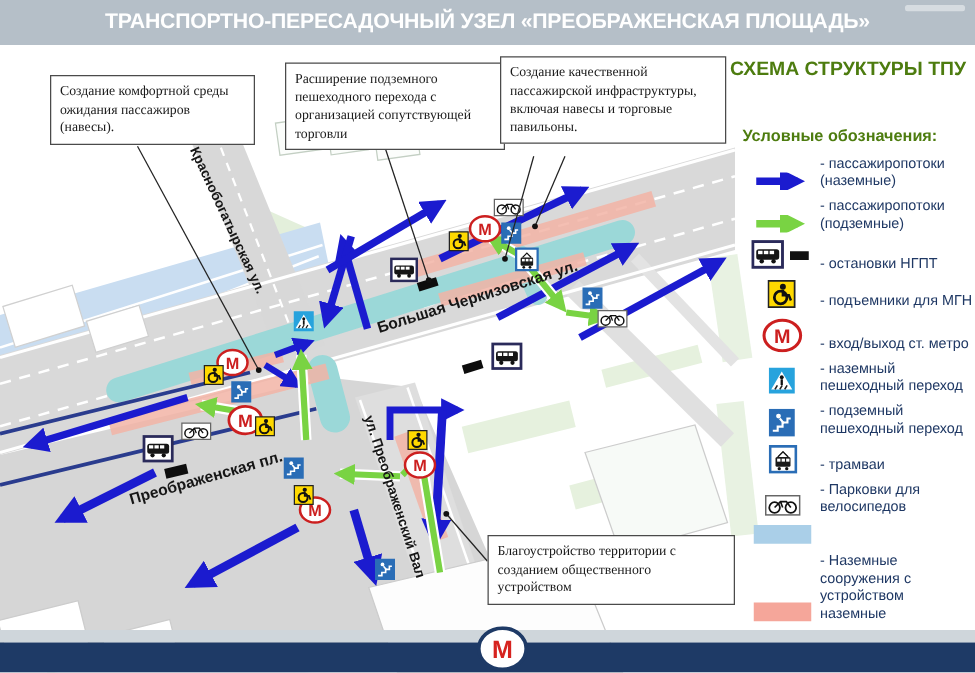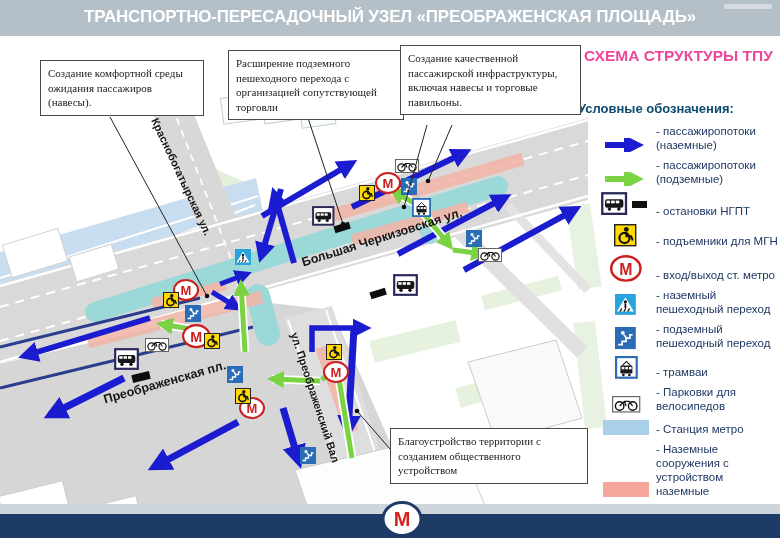--- a/index.html
+++ b/index.html
@@ -26,23 +26,23 @@
   .st-preobr{left:102px;top:393px;font-size:12.5px;transform:rotate(-16deg);}
   
   .callout{position:absolute;z-index:3;background:#ffffff;border:1px solid #4a4a4a;
        padding:5px 7px;font-size:11px;line-height:1.32;color:#1a1a1a;font-family:Liberation Serif, serif;}
   .co1{left:40px;top:60px;width:148px;}
   .co2{left:228px;top:50px;width:160px;}
   .co3{left:400px;top:45px;width:165px;}
   .co4{left:390px;top:428px;width:182px;}
   
   .legend-title{position:absolute;left:584px;top:47px;width:196px;z-index:2;
-       color:#ec4899;font-weight:bold;font-size:15.5px;}
-  .legend-sub{position:absolute;left:578px;top:101px;width:170px;z-index:2;
-       color:#0c4a6e;font-weight:bold;font-size:13px;}
+       color:#4d7c0f;font-weight:bold;font-size:15.5px;}
+  .legend-sub{position:absolute;left:594px;top:101px;width:170px;z-index:2;
+       color:#4d7c0f;font-weight:bold;font-size:13px;}
   .legend{position:absolute;left:600px;top:124px;width:178px;z-index:2;}
   .lrow{display:flex;align-items:flex-end;margin-bottom:6px;}
   .licon{width:52px;flex:0 0 52px;display:flex;justify-content:center;align-items:center;}
   .llabel{flex:1;font-size:11.5px;line-height:1.22;color:#1f3864;padding-left:4px;}
 </style>
 </head>
 <body>
 
 <svg id="map-svg" width="780" height="538">
   <defs>
@@ -355,21 +355,20 @@
       </div>
     <div class="llabel">- Парковки для велосипедов</div>
   </div>
 
   <div class="lrow">
     <div class="licon">
         <svg width="48" height="17">
       <rect x="1" y="1" width="46" height="15" fill="#aacfe8"></rect>
         </svg>
       </div>
-    <div class="llabel">- Станция метро</div>
   </div>
 
   <div class="lrow">
     <div class="licon">
         <svg width="48" height="17">
       <rect x="1" y="1" width="46" height="15" fill="#f5a69a"></rect>
         </svg>
       </div>
     <div class="llabel">- Наземные сооружения с устройством наземные</div>
   </div>

